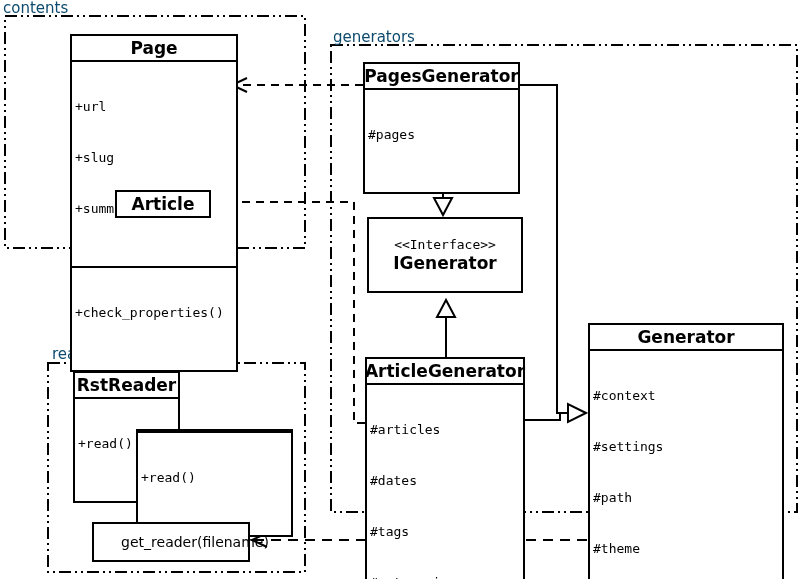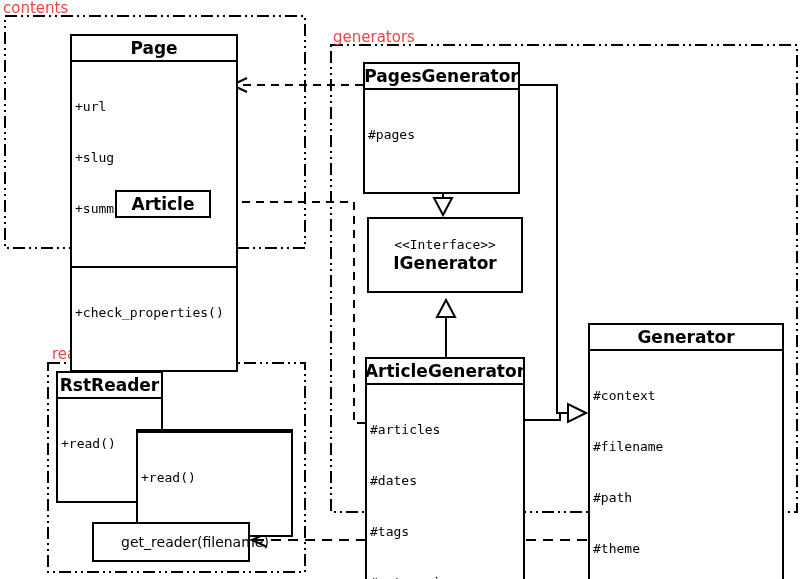--- a/index.html
+++ b/index.html
@@ -1,19 +1,19 @@
 <!DOCTYPE html>
 <html><head>
 <meta charset="utf-8">
 <style>
   html,body{margin:0;padding:0;background:#fff;}
   .canvas{position:relative;width:803px;height:579px;background:#fff;overflow:hidden;
           font-family:"DejaVu Sans",sans-serif;color:#000;}
   .canvas svg{position:absolute;left:0;top:0;}
-  .pkg-label{position:absolute;font:15px "DejaVu Sans",sans-serif;color:#ef4444;line-height:16px;}
+  .pkg-label{position:absolute;font:15px "DejaVu Sans",sans-serif;color:#0c4a6e;line-height:16px;}
   .cls{position:absolute;background:#fff;border:2px solid #000;box-sizing:border-box;}
   .cls-title{font:bold 17px "DejaVu Sans",sans-serif;display:flex;flex-direction:column;
              align-items:center;justify-content:center;min-height:24px;line-height:20px;}
   .stereotype{font:13px "DejaVu Sans Mono",monospace;font-weight:normal;line-height:16px;}
   .cls-sec{border-top:2px solid #000;padding:2px 2px 15px 3px;
            font:13px/17px "DejaVu Sans Mono",monospace;white-space:pre;text-align:left;}
   .plain-box{position:absolute;background:#fff;border:2px solid #000;box-sizing:border-box;
              display:flex;align-items:center;justify-content:center;
              font:14px "DejaVu Sans",sans-serif;padding-left:48px;}
 </style>
@@ -117,30 +117,30 @@
       <div>#tags</div>
       <div>#categories</div>
     </div>
 
   </div>
 
   <div class="cls" style="left:588px;top:323px;width:196px">
     <div class="cls-title">Generator</div>
     <div class="cls-sec">
       <div>#context</div>
-      <div>#filename</div>
+      <div>#settings</div>
       <div>#path</div>
       <div>#theme</div>
       
       
     </div>
 
   </div>
 
-  <div class="cls" style="left:56px;top:371px;width:107px">
+  <div class="cls" style="left:73px;top:371px;width:107px">
     <div class="cls-title">RstReader</div>
     <div class="cls-sec">
       <div>+read()</div>
     </div>
   </div>
 
   <div class="cls" style="left:136px;top:429px;width:157px">
     <div class="cls-sec">
       <div>+read()</div>
     </div>

